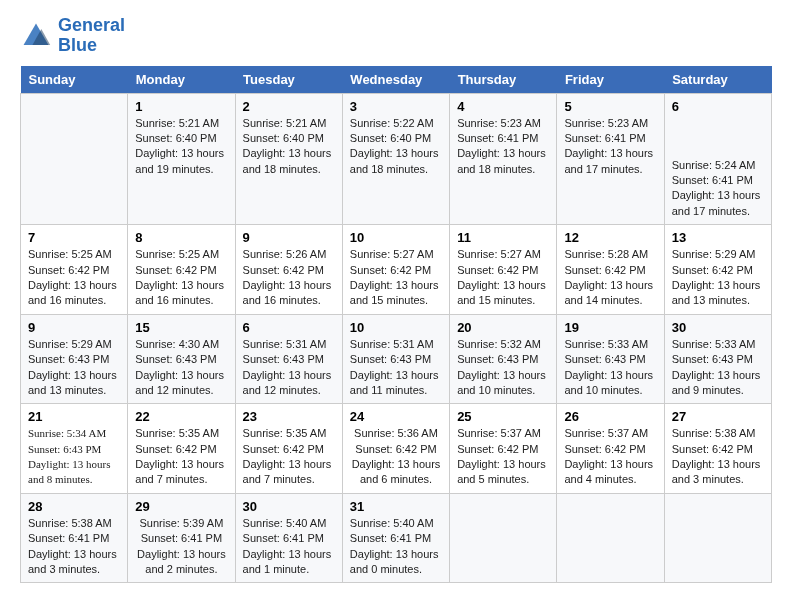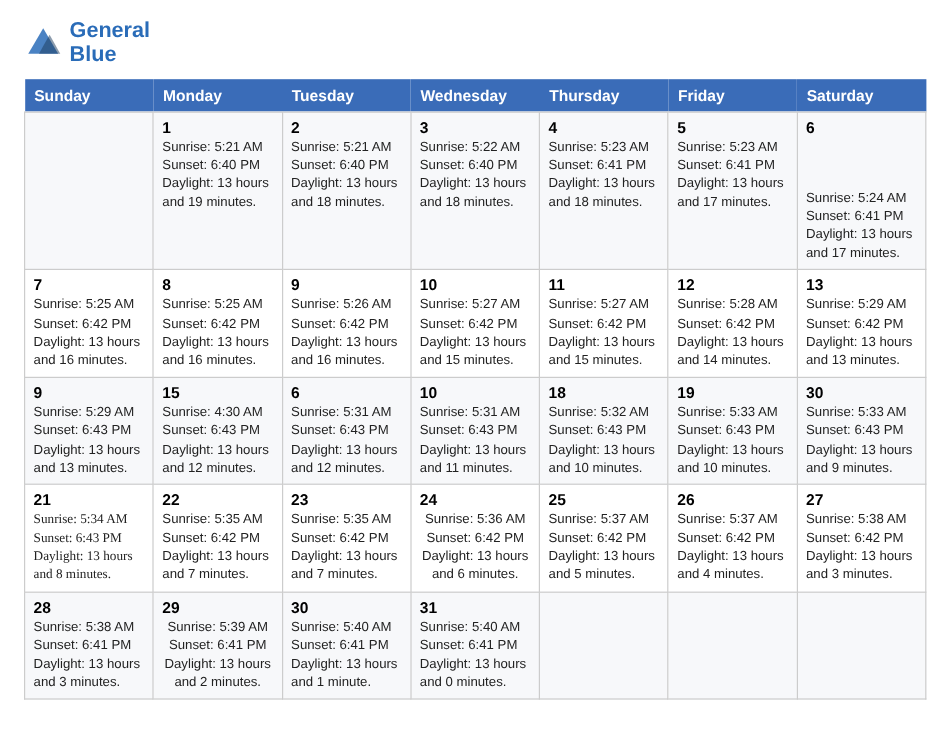--- a/index.html
+++ b/index.html
@@ -238,21 +238,21 @@
 and 12 minutes.</div>
         </td>
         <td>
           <div class="cell-date">10</div>
           <div class="cell-info" style="white-space: pre-line;">Sunrise: 5:31 AM
 Sunset: 6:43 PM
 Daylight: 13 hours
 and 11 minutes.</div>
         </td>
         <td>
-          <div class="cell-date">18</div>
+          <div class="cell-date">20</div>
           <div class="cell-info" style="white-space: pre-line;">Sunrise: 5:32 AM
 Sunset: 6:43 PM
 Daylight: 13 hours
 and 10 minutes.</div>
         </td>
         <td>
           <div class="cell-date">19</div>
           <div class="cell-info" style="white-space: pre-line;">Sunrise: 5:33 AM
 Sunset: 6:43 PM
 Daylight: 13 hours

